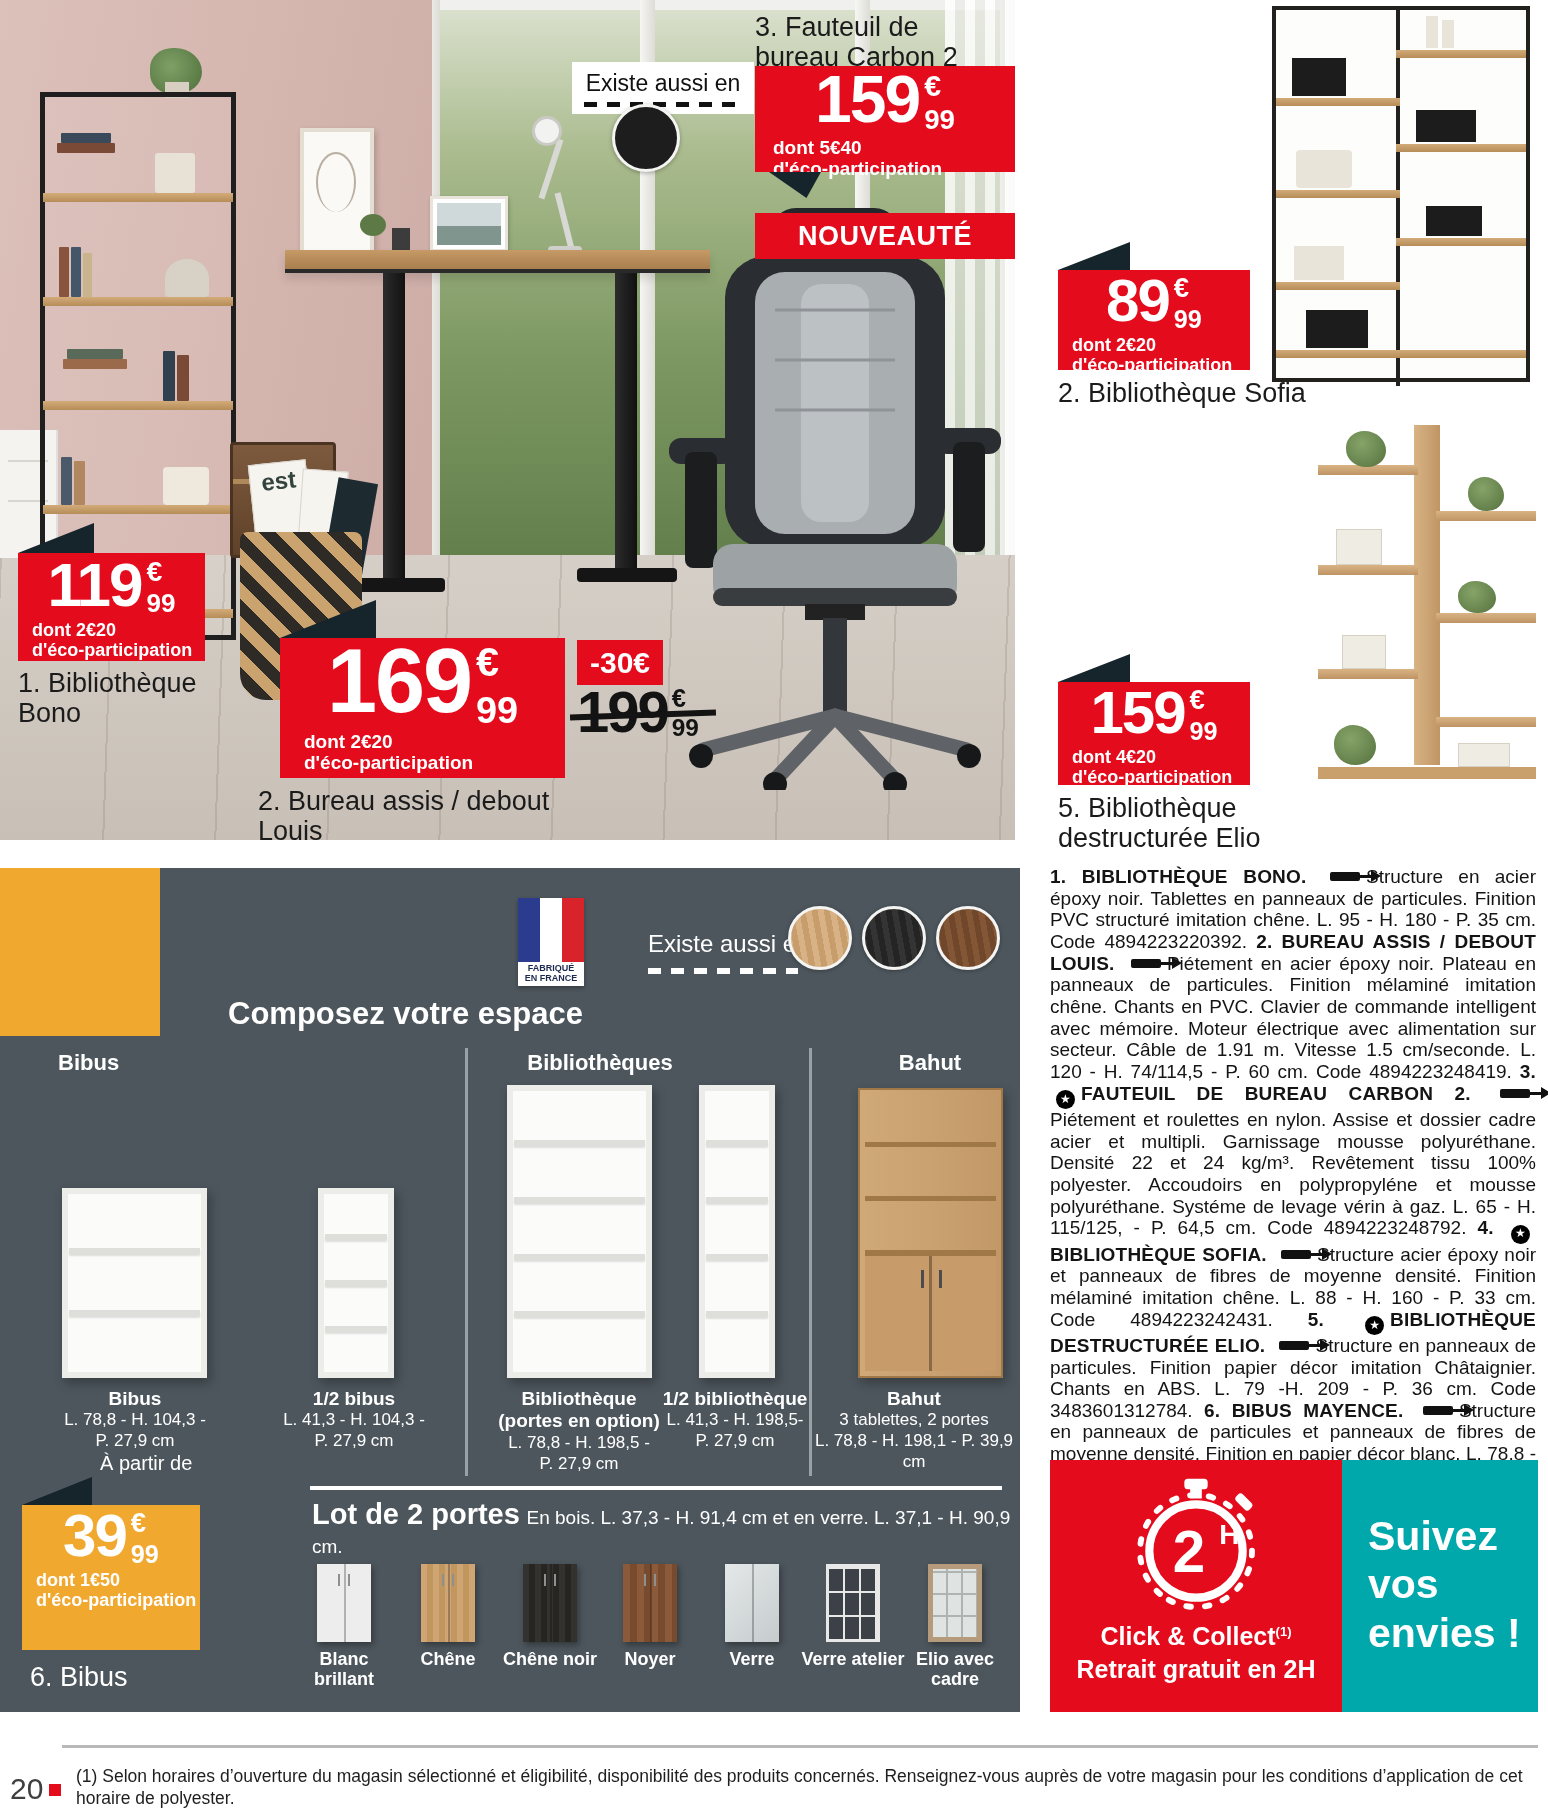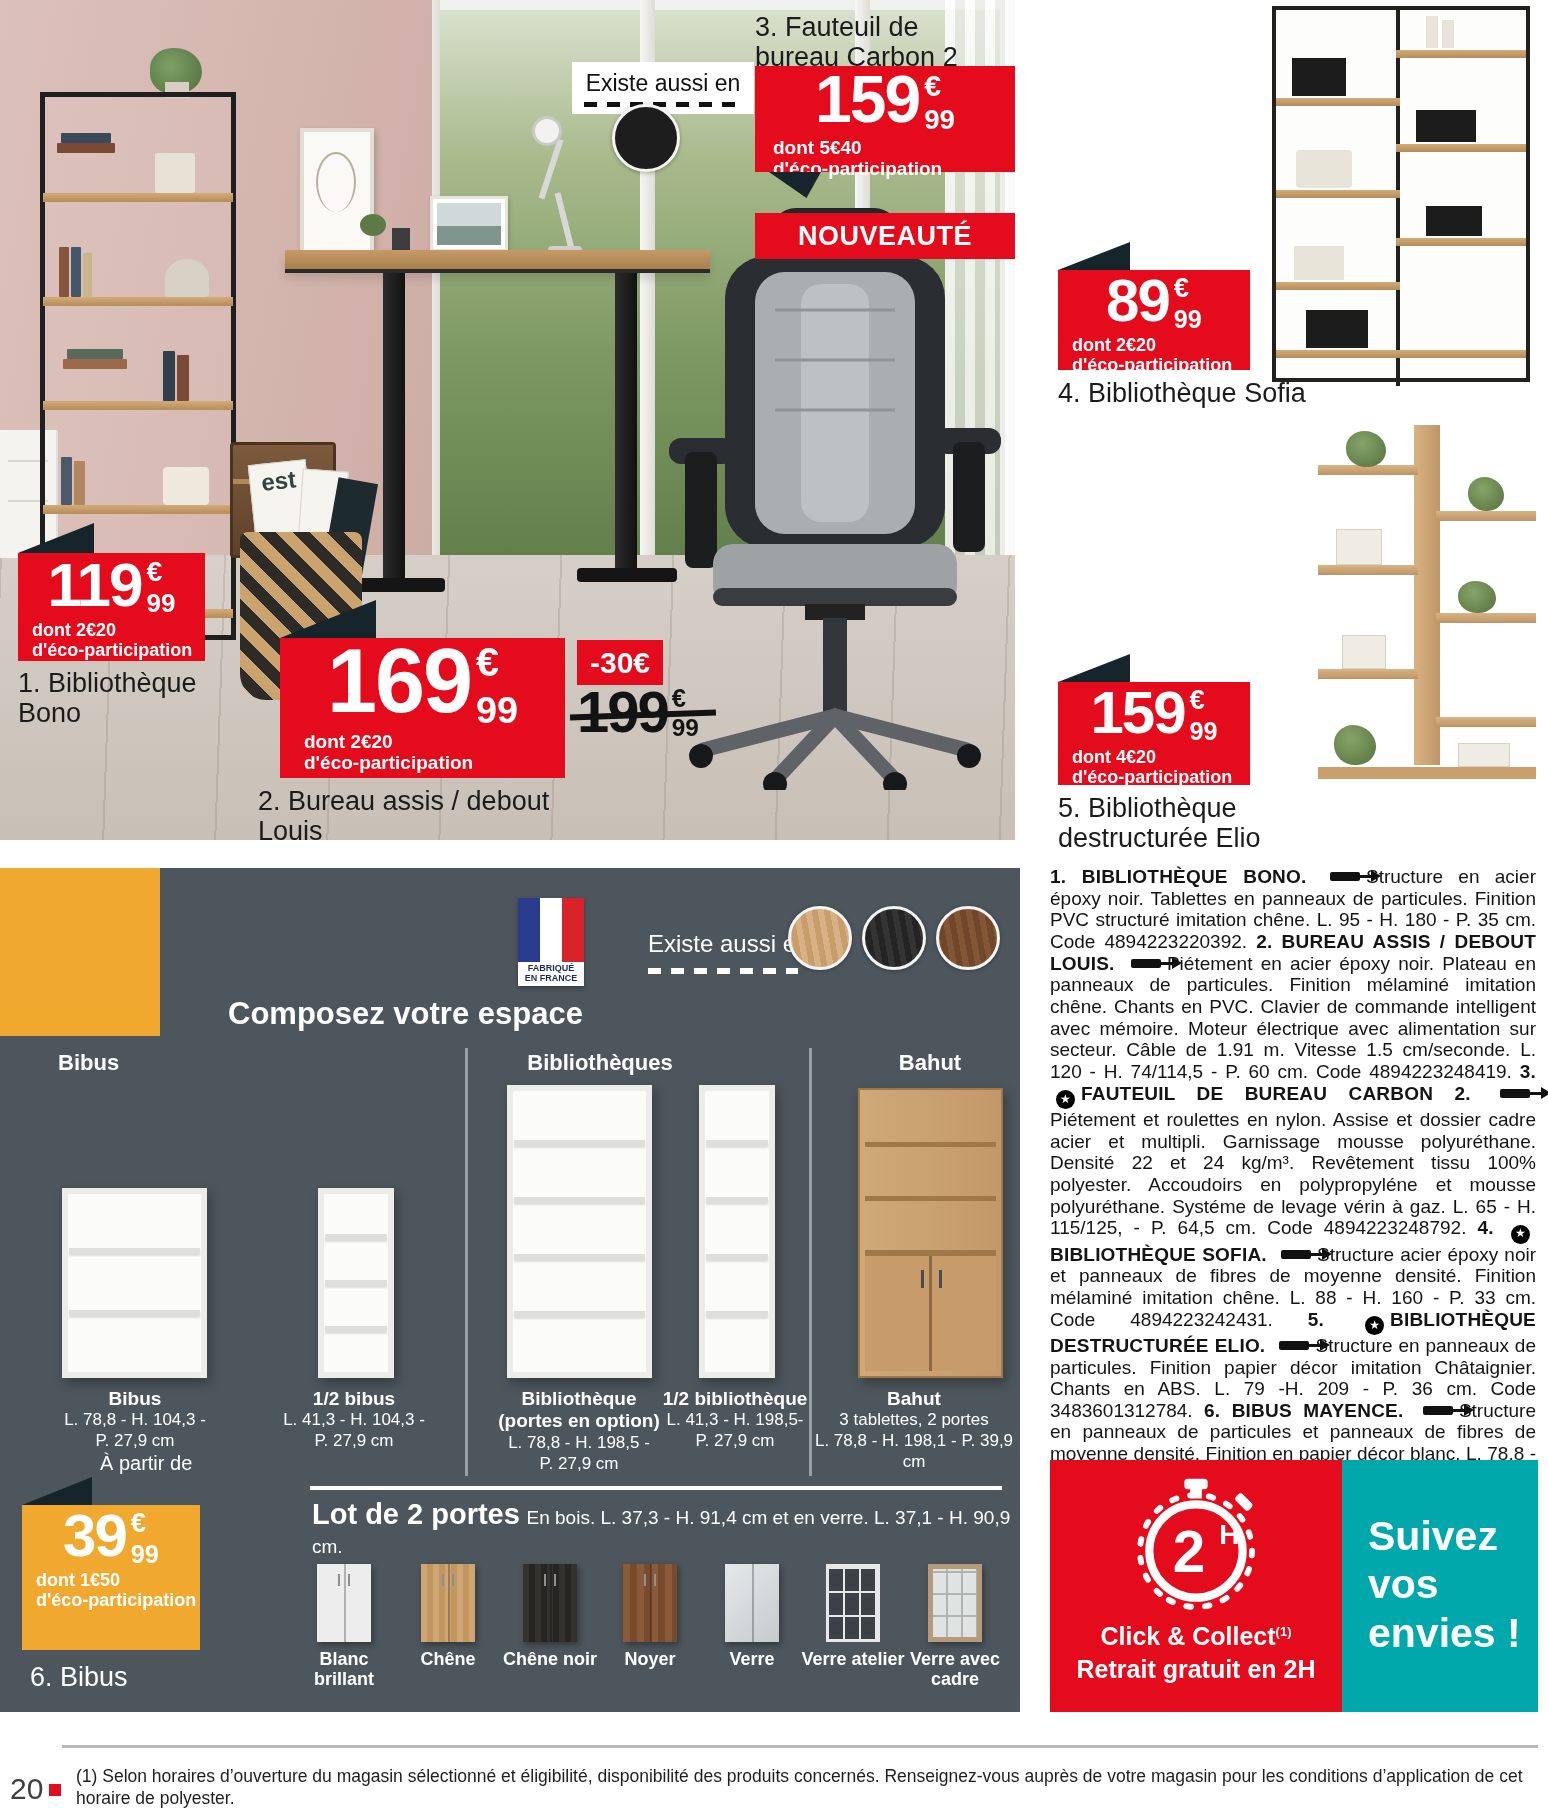--- a/index.html
+++ b/index.html
@@ -362,21 +362,21 @@
   <div class="flag" style="width:72px;height:28px"></div>
   <div class="amount" style="font-size:60px">
     <span class="e">89</span>
     <span class="sup">
         <span class="cur">€</span>
         <span class="cents">99</span>
       </span>
   </div>
   <div class="eco" style="font-size:18px;padding-left:14px"><span>dont 2€20</span><br><span>d'éco-participation</span></div>
 </div>
-<div class="photo-label" style="left:1058px;top:378px"><span>4. Bibliothèque Sofia</span></div>
+<div class="photo-label" style="left:1058px;top:378px"><span>2. Bibliothèque Sofia</span></div>
 
 <div class="abs case-elio">
   <div class="spine"></div>
   <div class="sh" style="left:0;top:40px;width:100px"></div>
   <div class="sh" style="left:118px;top:86px;width:100px"></div>
   <div class="sh" style="left:0;top:140px;width:100px"></div>
   <div class="sh" style="left:118px;top:188px;width:100px"></div>
   <div class="sh" style="left:0;top:244px;width:100px"></div>
   <div class="sh" style="left:118px;top:292px;width:100px"></div>
   <div class="base"></div>
@@ -531,21 +531,21 @@
     </div>
   <div class="door d-cadre" style="left:928px">
       <div class="grid"></div>
     </div>
   <div class="dlabel" style="left:289px">Blanc brillant</div>
   <div class="dlabel" style="left:393px">Chêne</div>
   <div class="dlabel" style="left:495px">Chêne noir</div>
   <div class="dlabel" style="left:595px">Noyer</div>
   <div class="dlabel" style="left:697px">Verre</div>
   <div class="dlabel" style="left:798px">Verre atelier</div>
-  <div class="dlabel" style="left:900px">Verre avec cadre</div>
+  <div class="dlabel" style="left:900px">Elio avec cadre</div>
 </div>
 
 <div class="abs cc-block">
   <svg width="140" height="140" viewBox="0 0 120 120" style="margin-top:14px">
     <circle cx="60" cy="66" r="40" fill="none" stroke="#fff" stroke-width="7"></circle>
     <circle cx="60" cy="66" r="48" fill="none" stroke="#fff" stroke-width="5" stroke-dasharray="4 12" transform="rotate(130 60 66)" stroke-linecap="round"></circle>
     <rect x="50" y="4" width="20" height="9" rx="3" fill="#fff"></rect>
     <rect x="55" y="12" width="10" height="9" fill="#fff"></rect>
     <rect x="93" y="20" width="16" height="8" rx="3" fill="#fff" transform="rotate(45 101 24)"></rect>
     <text x="54" y="84" text-anchor="middle" font-size="50" font-weight="bold" fill="#fff" font-family="Liberation Sans, sans-serif">2</text>

